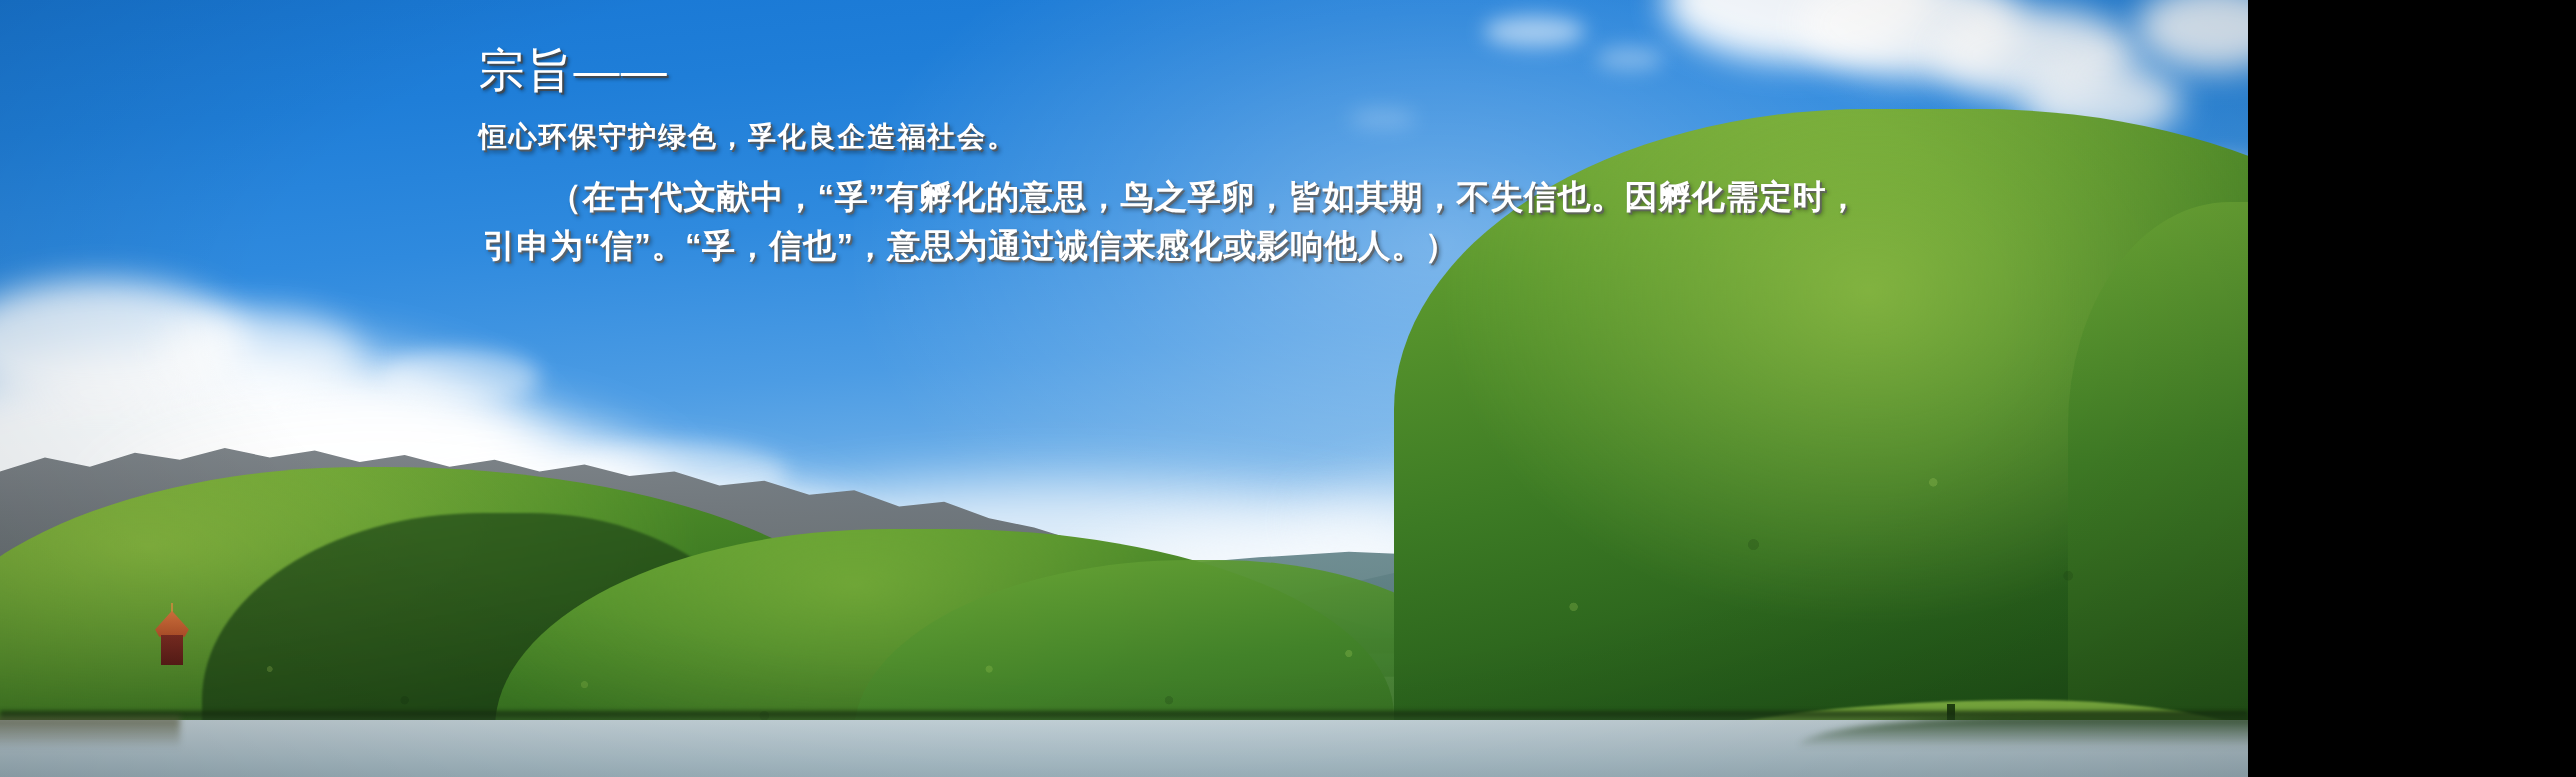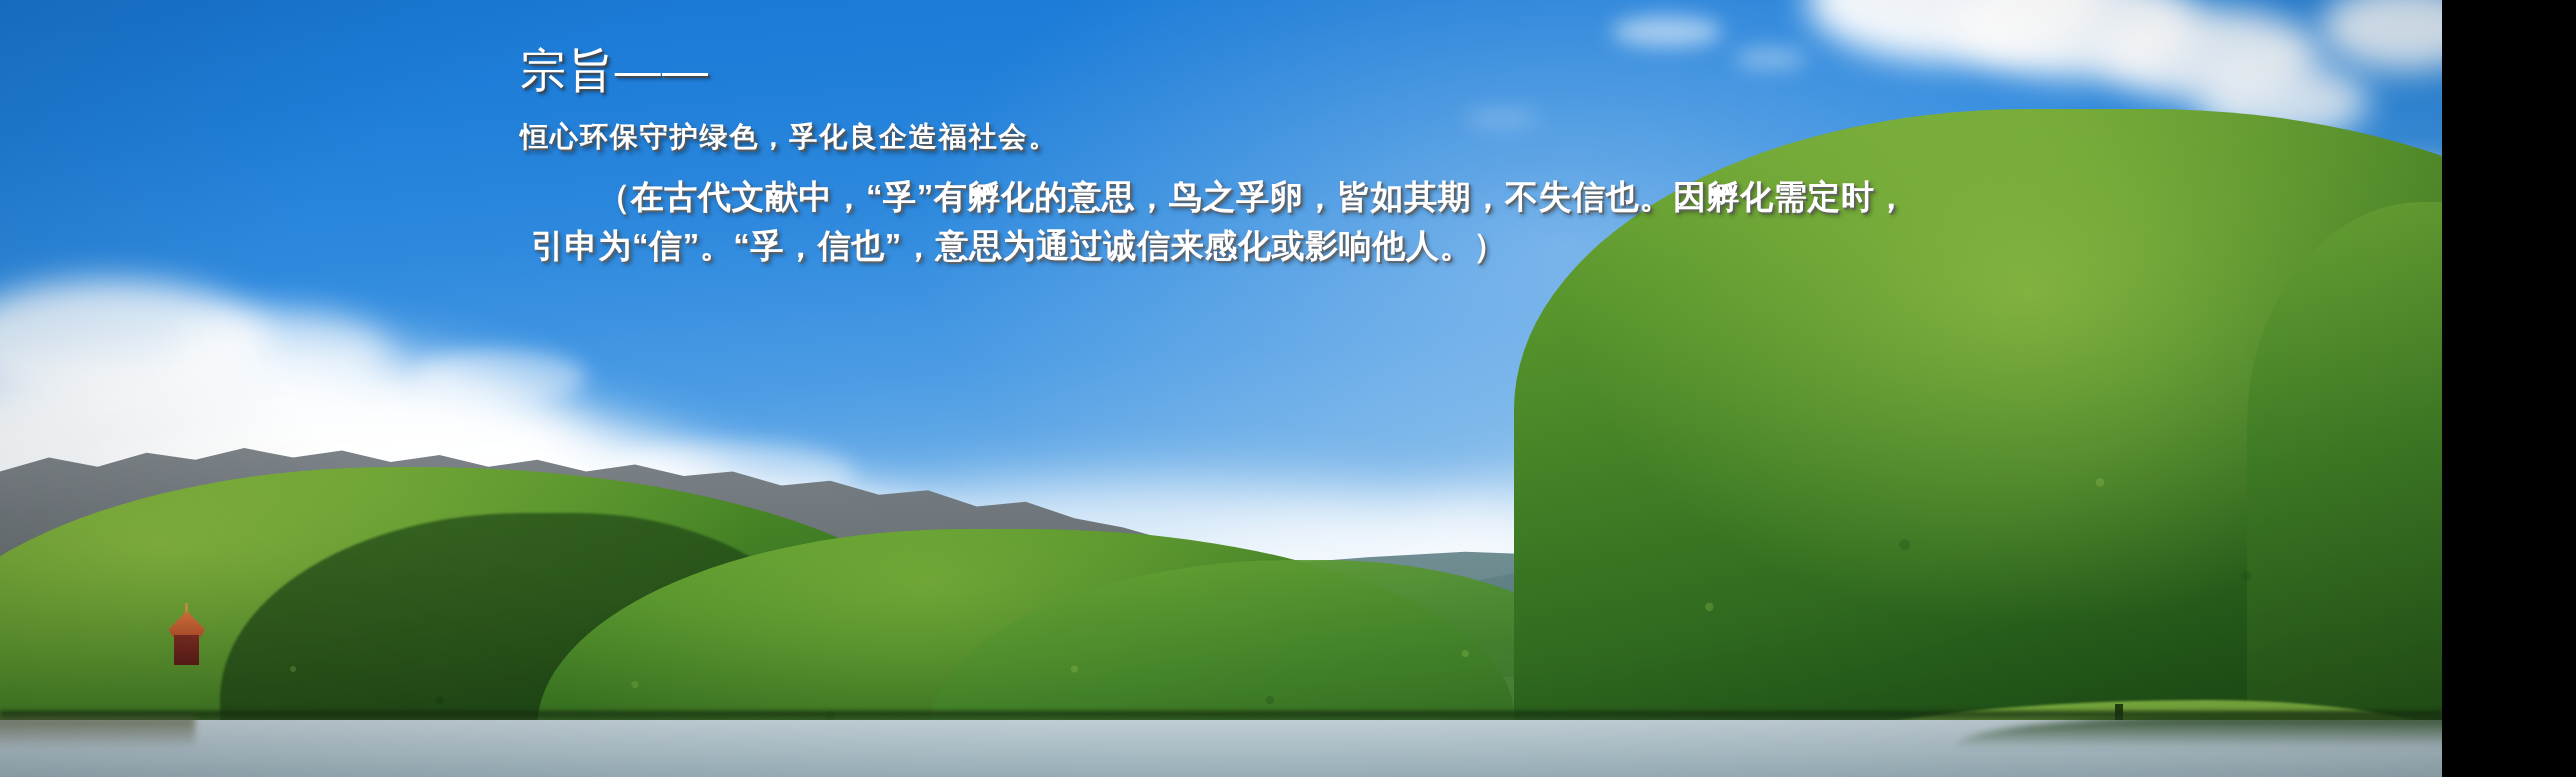--- a/index.html
+++ b/index.html
@@ -6,21 +6,21 @@
     margin: 0;
     padding: 0;
     background: #000;
   }
   body {
     font-family: "Liberation Sans", sans-serif;
   }
 
   .banner {
     position: relative;
-    width: 2442px;
+    width: 2248px;
     height: 778px;
     overflow: hidden;
     background: #be185d;
   }
 
   
   .sky {
     position: absolute;
     inset: 0;
     background:
@@ -384,21 +384,21 @@
   }
   .note {
     font-size: 33px;
     line-height: 1.48;
     letter-spacing: 0.6px;
     font-weight: 600;
     text-indent: 2em;
     text-shadow:
       1.9px 1.9px 0 rgba(96,96,96,.85),
       2.6px 3.2px 4.5px rgba(0,0,0,.4);
-    margin: 11px;
+    margin: 4px;
     width: 1404px;
   }
 </style>
 </head>
 <body>
 
 <div class="banner">
 
   <div class="sky"></div>
   <div class="sun-haze"></div>

